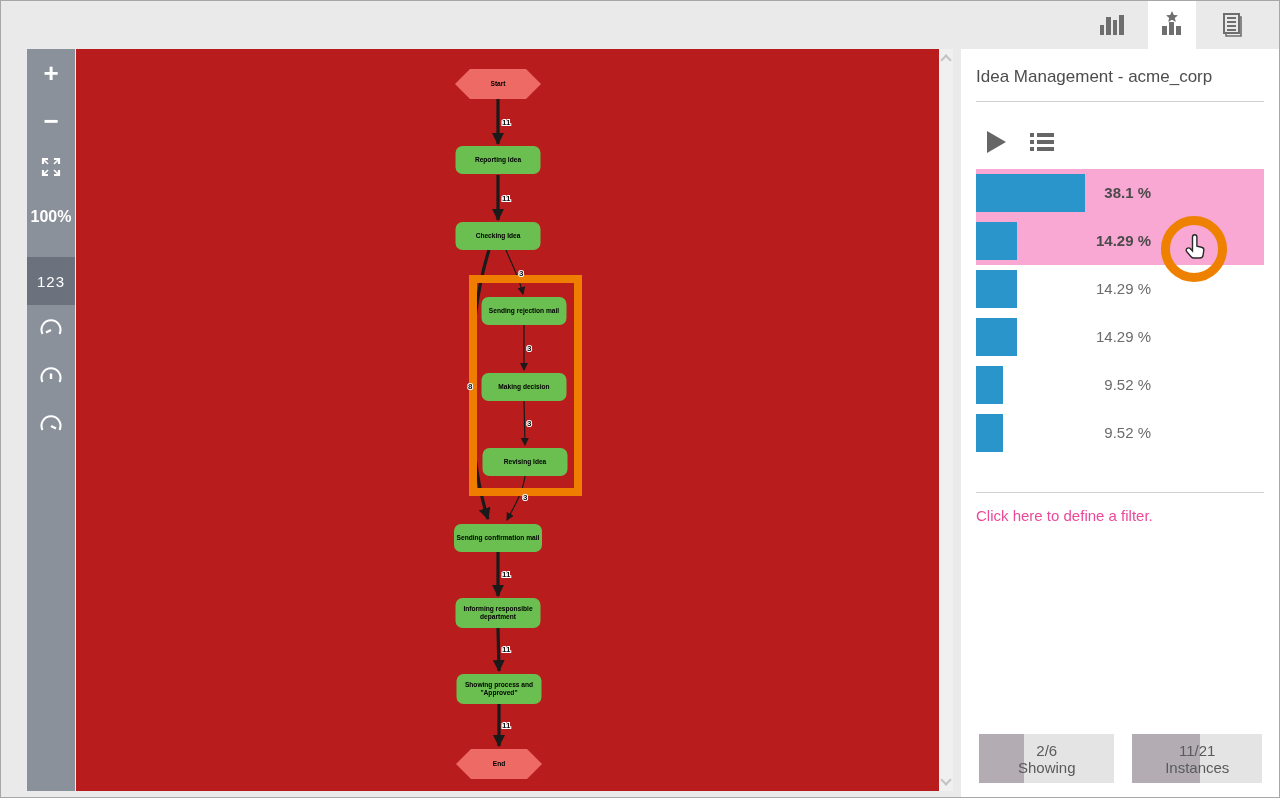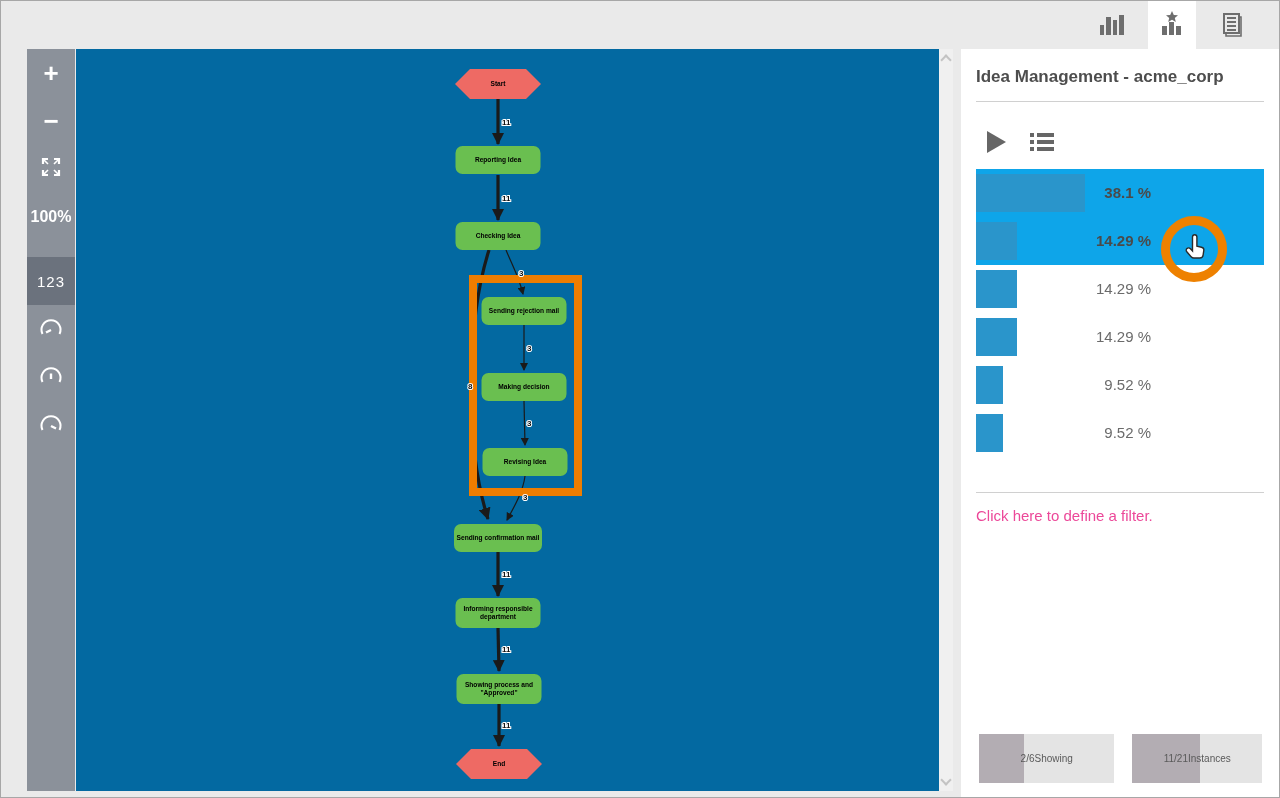--- a/index.html
+++ b/index.html
@@ -18,56 +18,56 @@
   .side-toolbar { position:absolute; left:26px; top:48px; width:48px; height:742px;
                   background:#8b919a; }
   .side-btn { width:48px; height:48px; display:flex; align-items:center; justify-content:center;
               color:#ffffff; cursor:pointer; }
   .side-btn.zoom-label { font-size:16px; font-weight:bold; }
   .side-btn.glyph { font-size:26px; font-weight:bold; }
   .side-btn.active { background:#6b727d; font-size:15px; font-weight:normal; letter-spacing:1px; }
   .side-gap { height:16px; }
 
   
-  .canvas { position:absolute; left:75px; top:48px; width:877px; height:742px; background:#0369a1; }
+  .canvas { position:absolute; left:75px; top:48px; width:877px; height:742px; background:#b91c1c; }
   .flow-svg { position:absolute; left:0; top:0; }
 
   
   .vscroll { position:absolute; right:0; top:0; width:14px; height:742px; background:#f0f0f0; }
   .vchev { position:absolute; left:3px; width:8px; height:8px; border-left:2px solid #c3c3c3;
            border-top:2px solid #c3c3c3; }
   .vchev.up { top:7px; transform:rotate(45deg); }
   .vchev.down { bottom:7px; transform:rotate(225deg); }
 
   
   .panel { position:absolute; left:960px; top:48px; width:319px; height:749px; background:#ffffff; }
   .panel-title { position:absolute; left:15px; top:18px; width:288px;
-                 font-size:17px; font-weight:bold; color:#4d4d4d; }
+                 font-size:17px; font-weight:normal; color:#4d4d4d; }
   .hr1 { position:absolute; left:15px; top:52px; width:288px; border-top:1px solid #d0d0d0; }
   .panel-icons { position:absolute; left:22px; top:80px; display:flex; gap:20px; }
   .picon { width:26px; height:26px; cursor:pointer; display:flex; align-items:center; justify-content:center; }
 
   .variant-list { position:absolute; left:15px; top:120px; width:288px; }
   .variant-row { position:relative; height:48px; cursor:pointer; }
-  .variant-row.selected { background:#0ea5e9; }
+  .variant-row.selected { background:#f9a8d4; }
   .vbar { position:absolute; left:0; top:5px; height:38px; background:#2a95cb; }
   .vpct { position:absolute; right:113px; top:0; height:48px; line-height:48px;
           font-size:15px; color:#6b6b6b; }
   .variant-row.selected .vpct { font-weight:bold; color:#4a4a4a; }
 
   .hr2 { position:absolute; left:15px; top:443px; width:288px; border-top:1px solid #d0d0d0; }
   .filter-link { position:absolute; left:15px; top:458px; font-size:15px; color:#ec4899; cursor:pointer; }
 
   .stats { position:absolute; left:18px; top:685px; width:283px; display:flex; gap:10px; }
   .stat-box { position:relative; height:49px; background:#e4e4e4; overflow:hidden; cursor:pointer; }
   .stat-box.b1 { width:137px; }
   .stat-box.b2 { width:131px;margin-left:8px; }
   .stat-fill { position:absolute; left:0; top:0; bottom:0; background:#b3adb3; }
-  .stat-text { position:absolute; inset:0; display:flex; 
-               align-items:center; justify-content:center; font-size:10px; color:#5a5a5a; line-height:17px; }
+  .stat-text { position:absolute; inset:0; display:flex; flex-direction:column;
+               align-items:center; justify-content:center; font-size:15px; color:#5a5a5a; line-height:17px; }
 
   
   .cursor-ring { position:absolute; left:1160px; top:215px; width:66px; height:66px;
                  border:9px solid #ee8100; border-radius:50%; pointer-events:none; z-index:50; }
   .cursor-hand { position:absolute; left:12px; top:8px; }
 
   text { font-family:"Liberation Sans", sans-serif; }
 </style>
 </head>
 <body>

